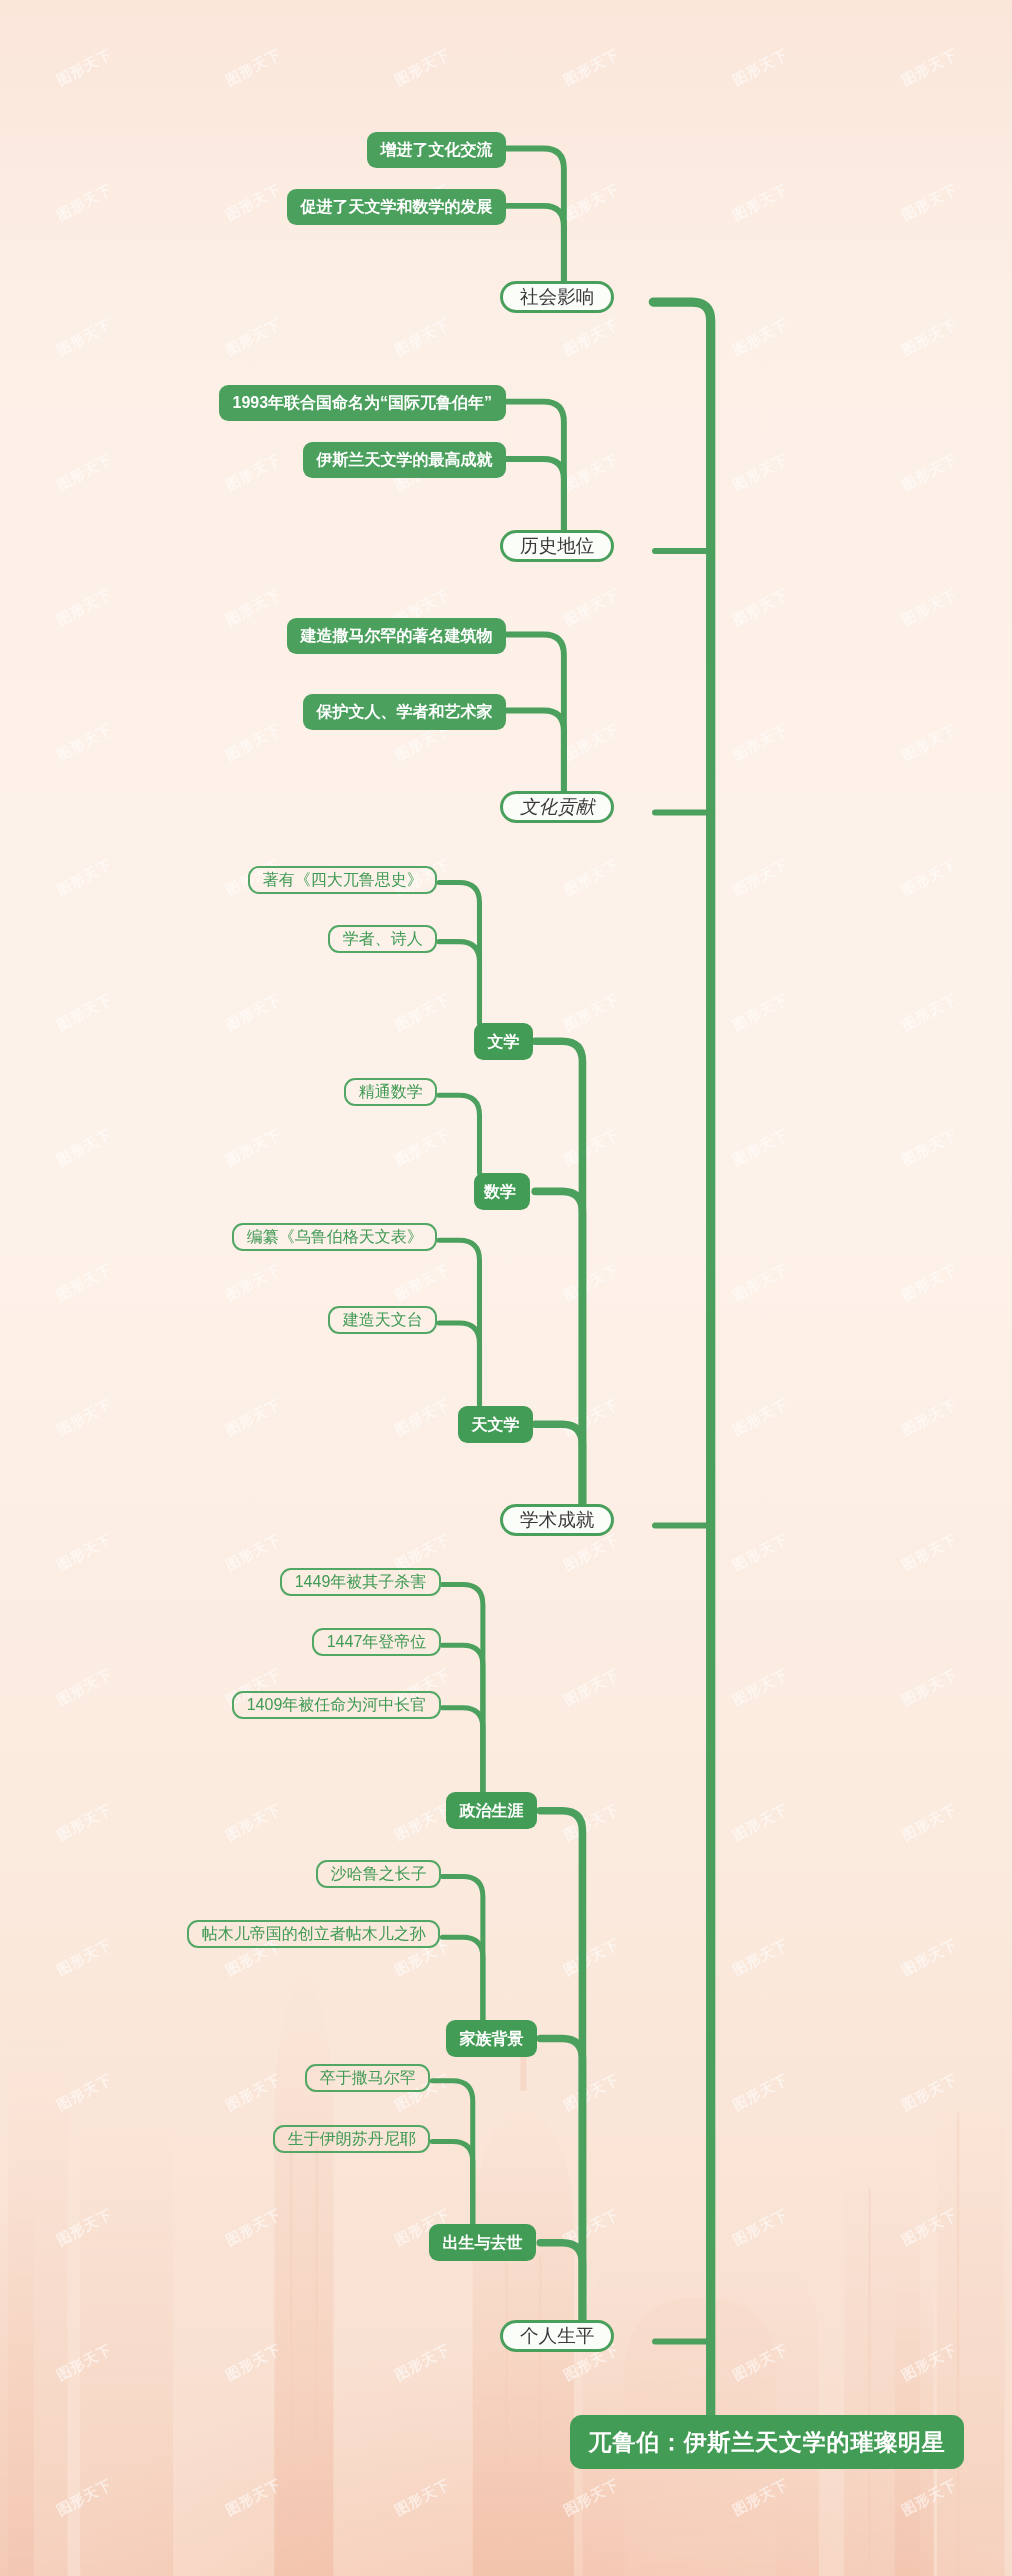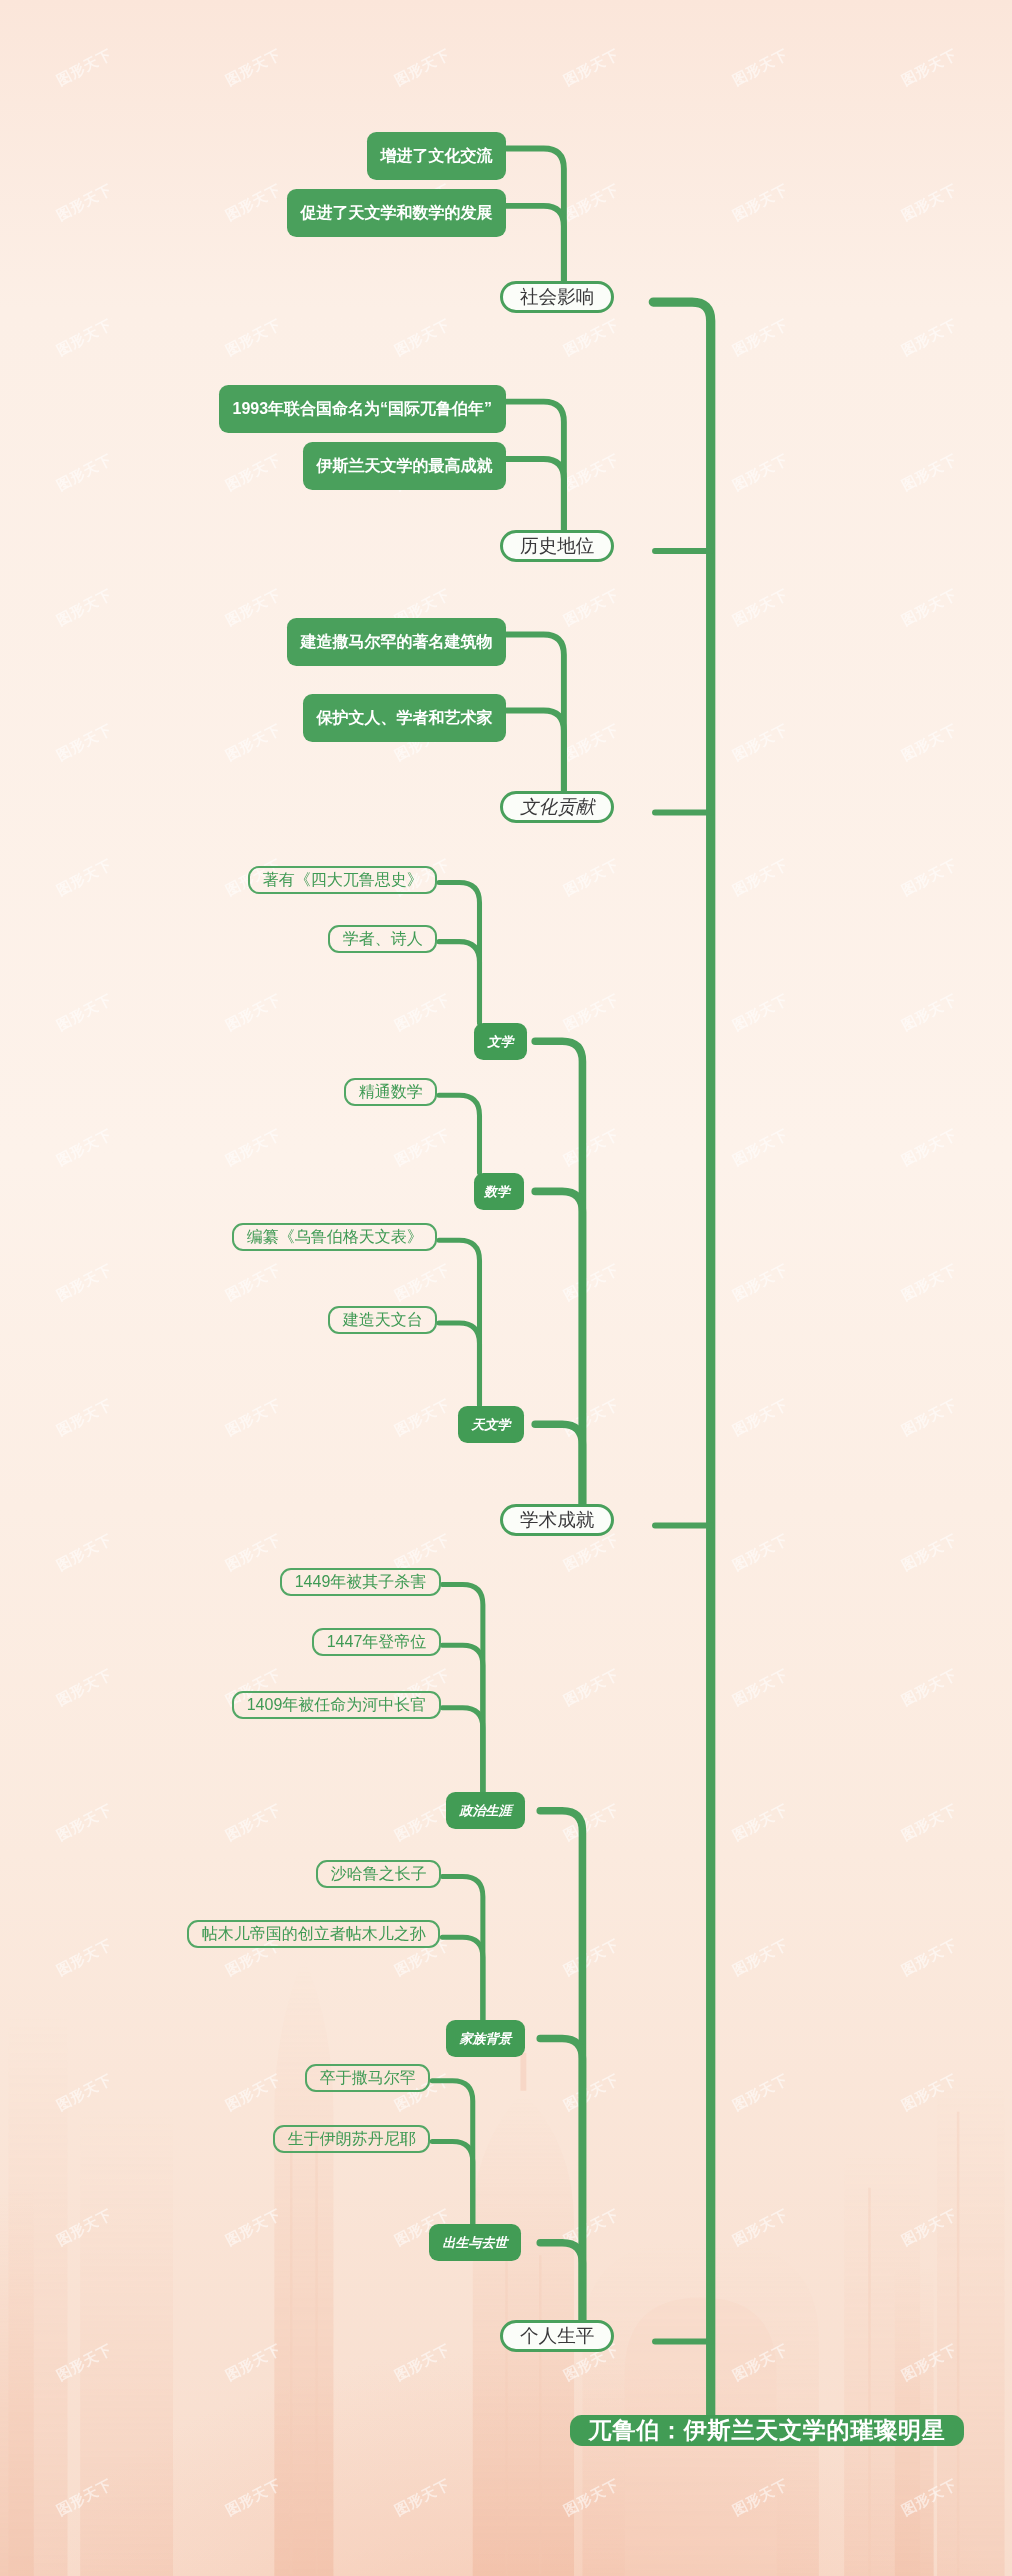--- a/index.html
+++ b/index.html
@@ -32,36 +32,36 @@
   
   svg.links { position:absolute; left:0; top:0; width:1013px; height:2576px; }
 
   .node { position:absolute; display:flex; align-items:center; justify-content:center;
           white-space:nowrap; line-height:1; }
 
   
   .n-root {
     background:#429c55; color:#fff; border-radius:11.8px;
     font-size:23px; font-weight:700; letter-spacing:0.8px;
-    padding:0 18.6px; height:31px;
+    padding:0 18.6px; height:54px;
   }
   
   .n-l1 {
     background:#fbfdf9; border:3px solid #49a05c; border-radius:23.6px;
     color:#39383a; font-size:18.6px; font-weight:500; height:32px; padding:0 17px;
   }
   
   .n-l2 {
     background:#429c55; color:#fff; border-radius:9.3px;
-    font-size:13px; font-weight:700; height:37px; padding:0 13.5px;font-style:italic;
+    font-size:16px; font-weight:700; height:37px; padding:0 13.5px;
   }
   
   .n-leaf {
     background:#4aa05c; color:#fff; border-radius:9.3px;
-    font-size:16px; font-weight:700; height:48px; padding:0 13.5px;
+    font-size:16px; font-weight:700; height:36px; padding:0 13.5px;
   }
   
   .n-l3 {
     background:transparent; border:2.5px solid #52a765; border-radius:11px;
     color:#3f9a54; font-size:16px; font-weight:500; height:28px; padding:0 12.7px;text-align:center;
   }
 </style>
 </head>
 <body>
 

